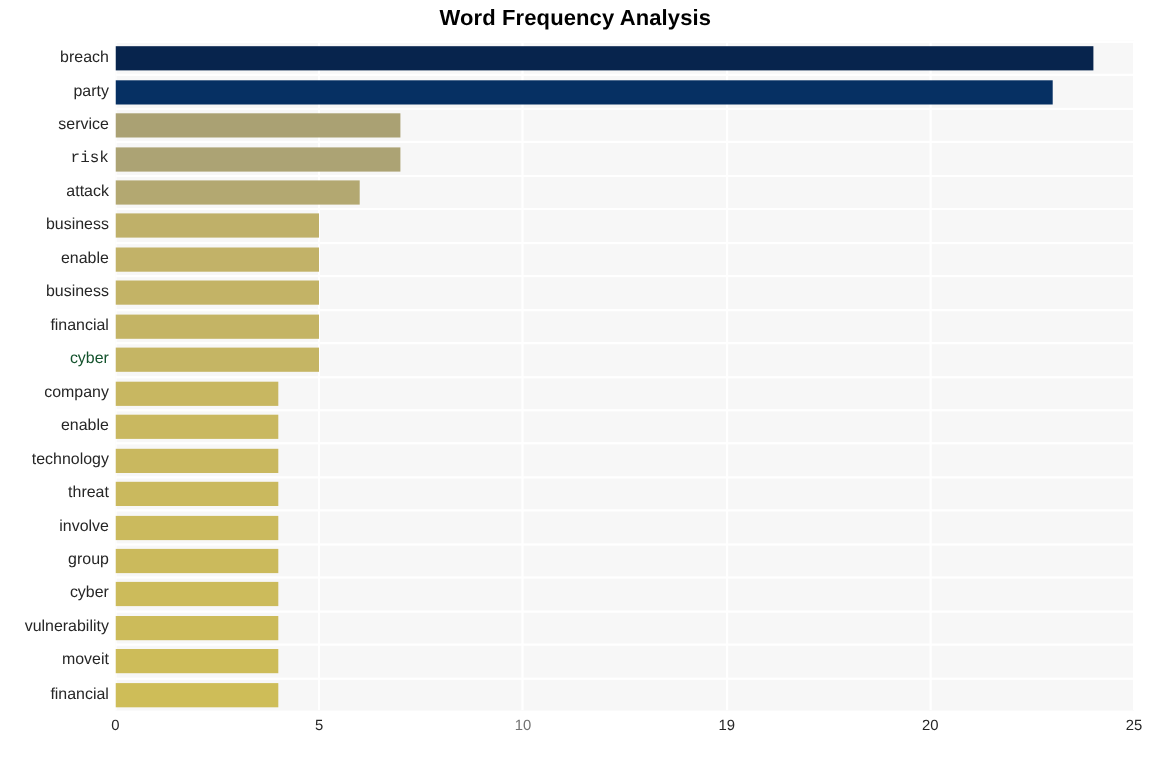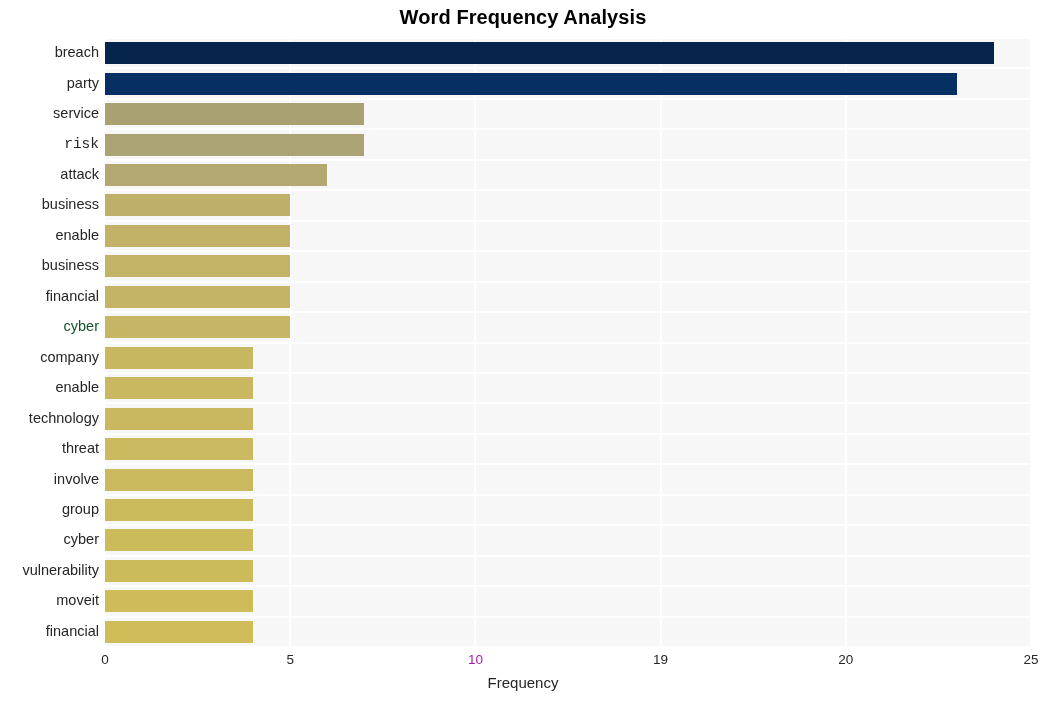--- a/index.html
+++ b/index.html
@@ -185,21 +185,20 @@
       <div class="ylabel" style="top: 463.975px; color: rgb(38, 38, 38); text-align: right;">group</div>
       <div class="ylabel" style="top: 494.425px; color: rgb(38, 38, 38);">cyber</div>
       <div class="ylabel" style="top: 524.875px; color: rgb(38, 38, 38);">vulnerability</div>
       <div class="ylabel" style="top: 555.325px; color: rgb(38, 38, 38);">moveit</div>
       <div class="ylabel" style="top: 585.775px; color: rgb(38, 38, 38);">financial</div>
     </div>
 
   <div id="x-axis-ticks">
       <div class="x-tick-label" style="left: 105px; color: rgb(38, 38, 38);">0</div>
       <div class="x-tick-label" style="left: 290.2px; color: rgb(38, 38, 38);">5</div>
-      <div class="x-tick-label" style="left: 475.4px; color: #a21caf;">10</div>
+      <div class="x-tick-label" style="left: 475.4px; color: #737373;">10</div>
       <div class="x-tick-label" style="left: 660.6px; color: rgb(38, 38, 38);">19</div>
       <div class="x-tick-label" style="left: 845.8px; color: rgb(38, 38, 38);">20</div>
       <div class="x-tick-label" style="left: 1031px; color: rgb(38, 38, 38); text-align: center;">25</div>
     </div>
 
-  <div class="x-axis-title">Frequency</div>
 
 </div>
 
 </body></html>

